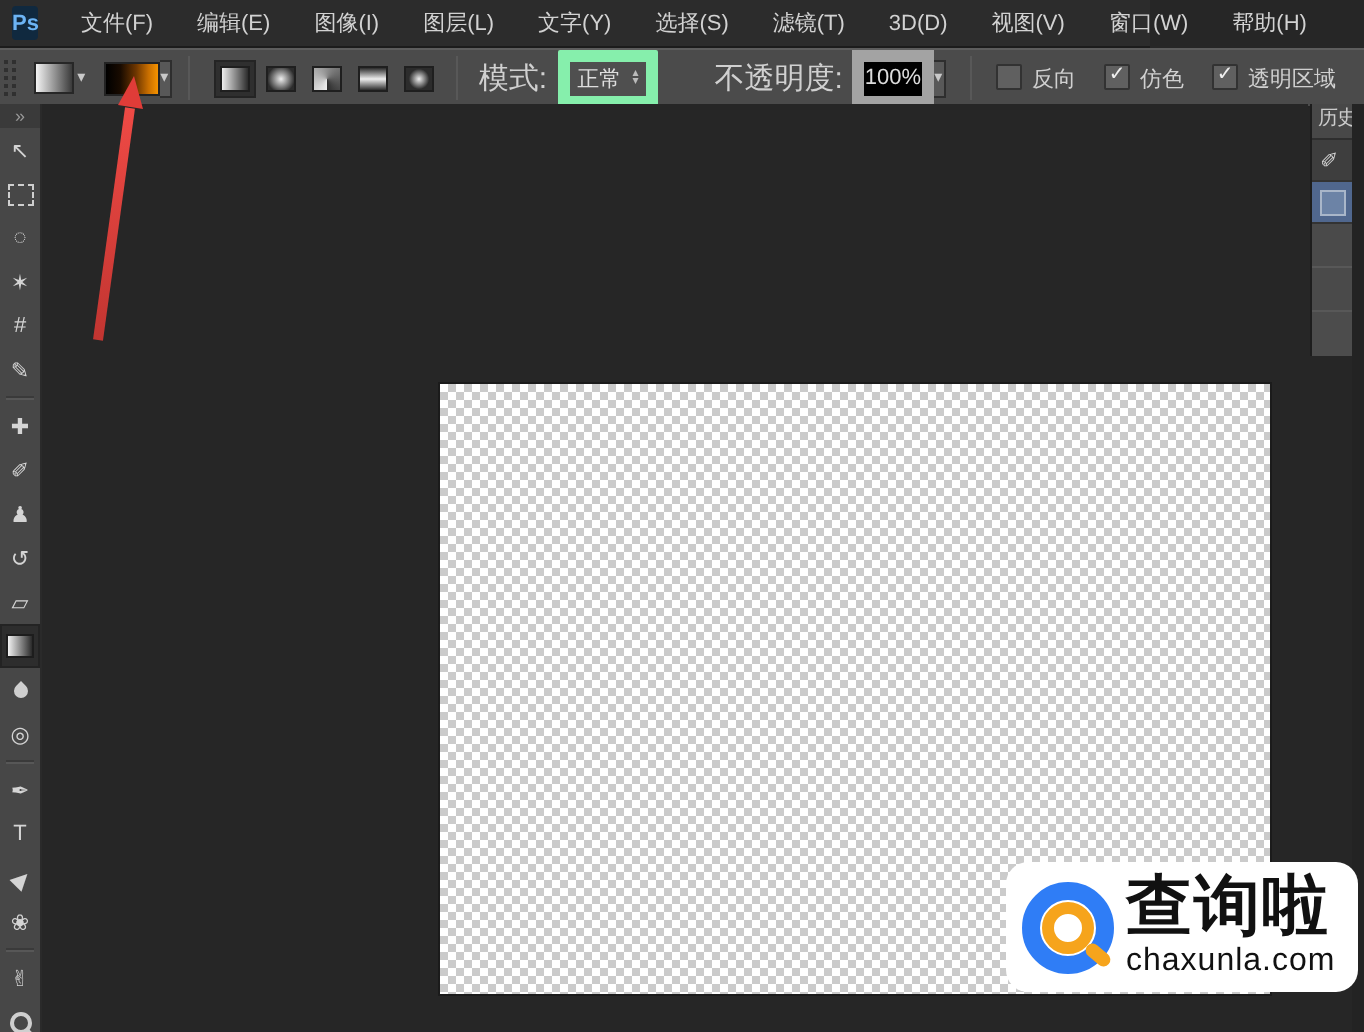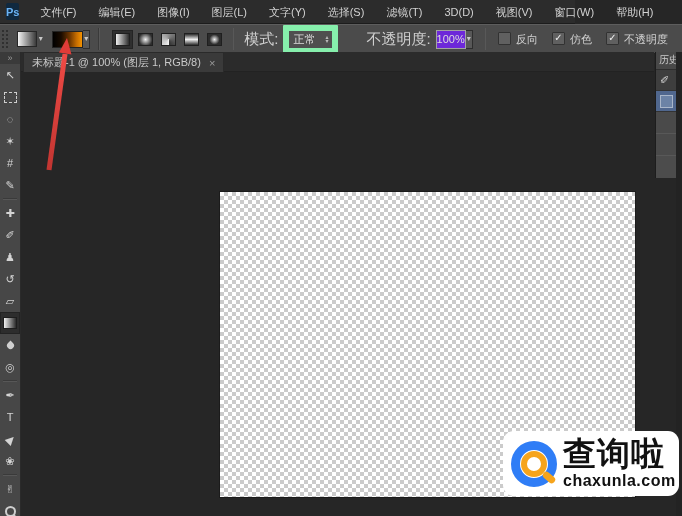--- a/index.html
+++ b/index.html
@@ -48,21 +48,21 @@
   .ti-radial{background:radial-gradient(circle at 50% 50%,#efefef 0%,#2c2c2c 80%)}
   .ti-angle{background:conic-gradient(from 180deg at 50% 50%,#efefef,#2c2c2c)}
   .ti-reflected{background:linear-gradient(180deg,#2c2c2c,#efefef 50%,#2c2c2c)}
   .ti-diamond{background:radial-gradient(circle at 50% 50%,#efefef 0%,#2c2c2c 60%),#2c2c2c}
   .opt-label{color:#d0d0d0;font-size:15px;margin:0 5px 0 2px;white-space:nowrap}
   .mode-dd{
     width:78px;height:17px;background:#4f4f4f;border:6px solid #86efac;border-radius:1px;
     display:flex;align-items:center;justify-content:space-between;padding:0 4px;cursor:pointer}
   .mode-val{color:#ddd;font-size:11px}
   .updown{display:flex;flex-direction:column;line-height:4px;font-size:6px;color:#bbb}
-  .opacity-box{width:36px;height:17px;background:#6d28d9;border:1px solid #a3a3a3;color:#ddd;
+  .opacity-box{width:36px;height:17px;background:#000000;border:6px solid #a3a3a3;color:#ddd;
     font-size:11px;display:flex;align-items:center;justify-content:center;cursor:text}
   .op-caret{width:13px;height:17px;background:#585858;border:1px solid #2e2e2e;border-left:none;
     display:flex;align-items:center;justify-content:center;cursor:pointer}
   .chk{display:flex;align-items:flex-start;gap:5px;margin-right:14px;cursor:pointer}
   .chk-box{width:11px;height:11px;background:#606060;border:1px solid #323232;border-radius:1px;
     color:#efefef;font-size:10px;line-height:10px;text-align:center}
   .chk-label{color:#d0d0d0;font-size:11px;white-space:nowrap}
   
   #toolbar{
     position:absolute;left:0;top:52px;width:20px;height:464px;background:#474747;
@@ -110,21 +110,21 @@
   #watermark{
     position:absolute;left:503px;top:431px;width:176px;height:65px;background:#ffffff;
     border-radius:11px;display:flex;align-items:center;z-index:5;
   }
   .wm-logo{position:relative;width:50px;height:50px;margin-left:6px;flex:0 0 auto}
   .wm-ring{position:absolute;left:2px;top:2px;width:28px;height:28px;border:9px solid #2f7df6;border-radius:50%}
   .wm-glass{position:absolute;left:12px;top:12px;width:14px;height:14px;border:6px solid #f6a41c;border-radius:50%;background:#fff}
   .wm-handle{position:absolute;left:33px;top:35px;width:14px;height:7px;background:#f6a41c;border-radius:4px;transform:rotate(40deg)}
   .wm-text{display:flex;flex-direction:column;margin-left:4px;line-height:1}
   .wm-name{color:#111;font-size:33px;font-weight:bold;font-family:"Liberation Serif","DejaVu Serif",serif;letter-spacing:1px;white-space:nowrap}
-  .wm-domain{color:#111;font-size:16px;font-weight:bold;margin-top:2px;letter-spacing:0.5px}
+  .wm-domain{color:#111;font-size:16px;font-weight:normal;margin-top:2px;letter-spacing:0.5px}
   
   #arrow{position:absolute;left:40px;top:34px;z-index:10;pointer-events:none}
 </style>
 </head>
 <body>
 
 <header id="menubar">
   <span class="ps-logo">Ps</span>
   <span class="menu-item">文件(F)</span>
   <span class="menu-item">编辑(E)</span>
@@ -194,21 +194,21 @@
   <span class="chk">
     <span class="chk-box"></span>
     <span class="chk-label">反向</span>
   </span>
   <span class="chk">
     <span class="chk-box">✓</span>
     <span class="chk-label">仿色</span>
   </span>
   <span class="chk">
     <span class="chk-box">✓</span>
-    <span class="chk-label">不透明度</span>
+    <span class="chk-label">透明区域</span>
   </span>
 </div>
 
 <aside id="toolbar">
   <div class="tb-header">»</div>
   <div class="tool">
       <span>↖</span>
     </div>
   <div class="tool">
       <span class="dash-box"></span>
@@ -266,26 +266,20 @@
   <div class="tool-sep"></div>
   <div class="tool">
       <span>✌</span>
     </div>
   <div class="tool">
       <span class="mag"></span>
     </div>
 </aside>
 
 <main id="workspace">
-  <div id="tabbar">
-    <div class="doc-tab">
-      <span class="doc-tab-title">未标题-1 @ 100% (图层 1, RGB/8)</span>
-      <span class="doc-tab-close">×</span>
-    </div>
-  </div>
   <div id="canvas"></div>
 </main>
 
 <aside id="histpanel">
   <div class="hp-header">历史记录</div>
   <div class="hp-row">
     <span class="g">✐</span>
   </div>
   <div class="hp-row selected">
     <span class="hp-swatch"></span>

